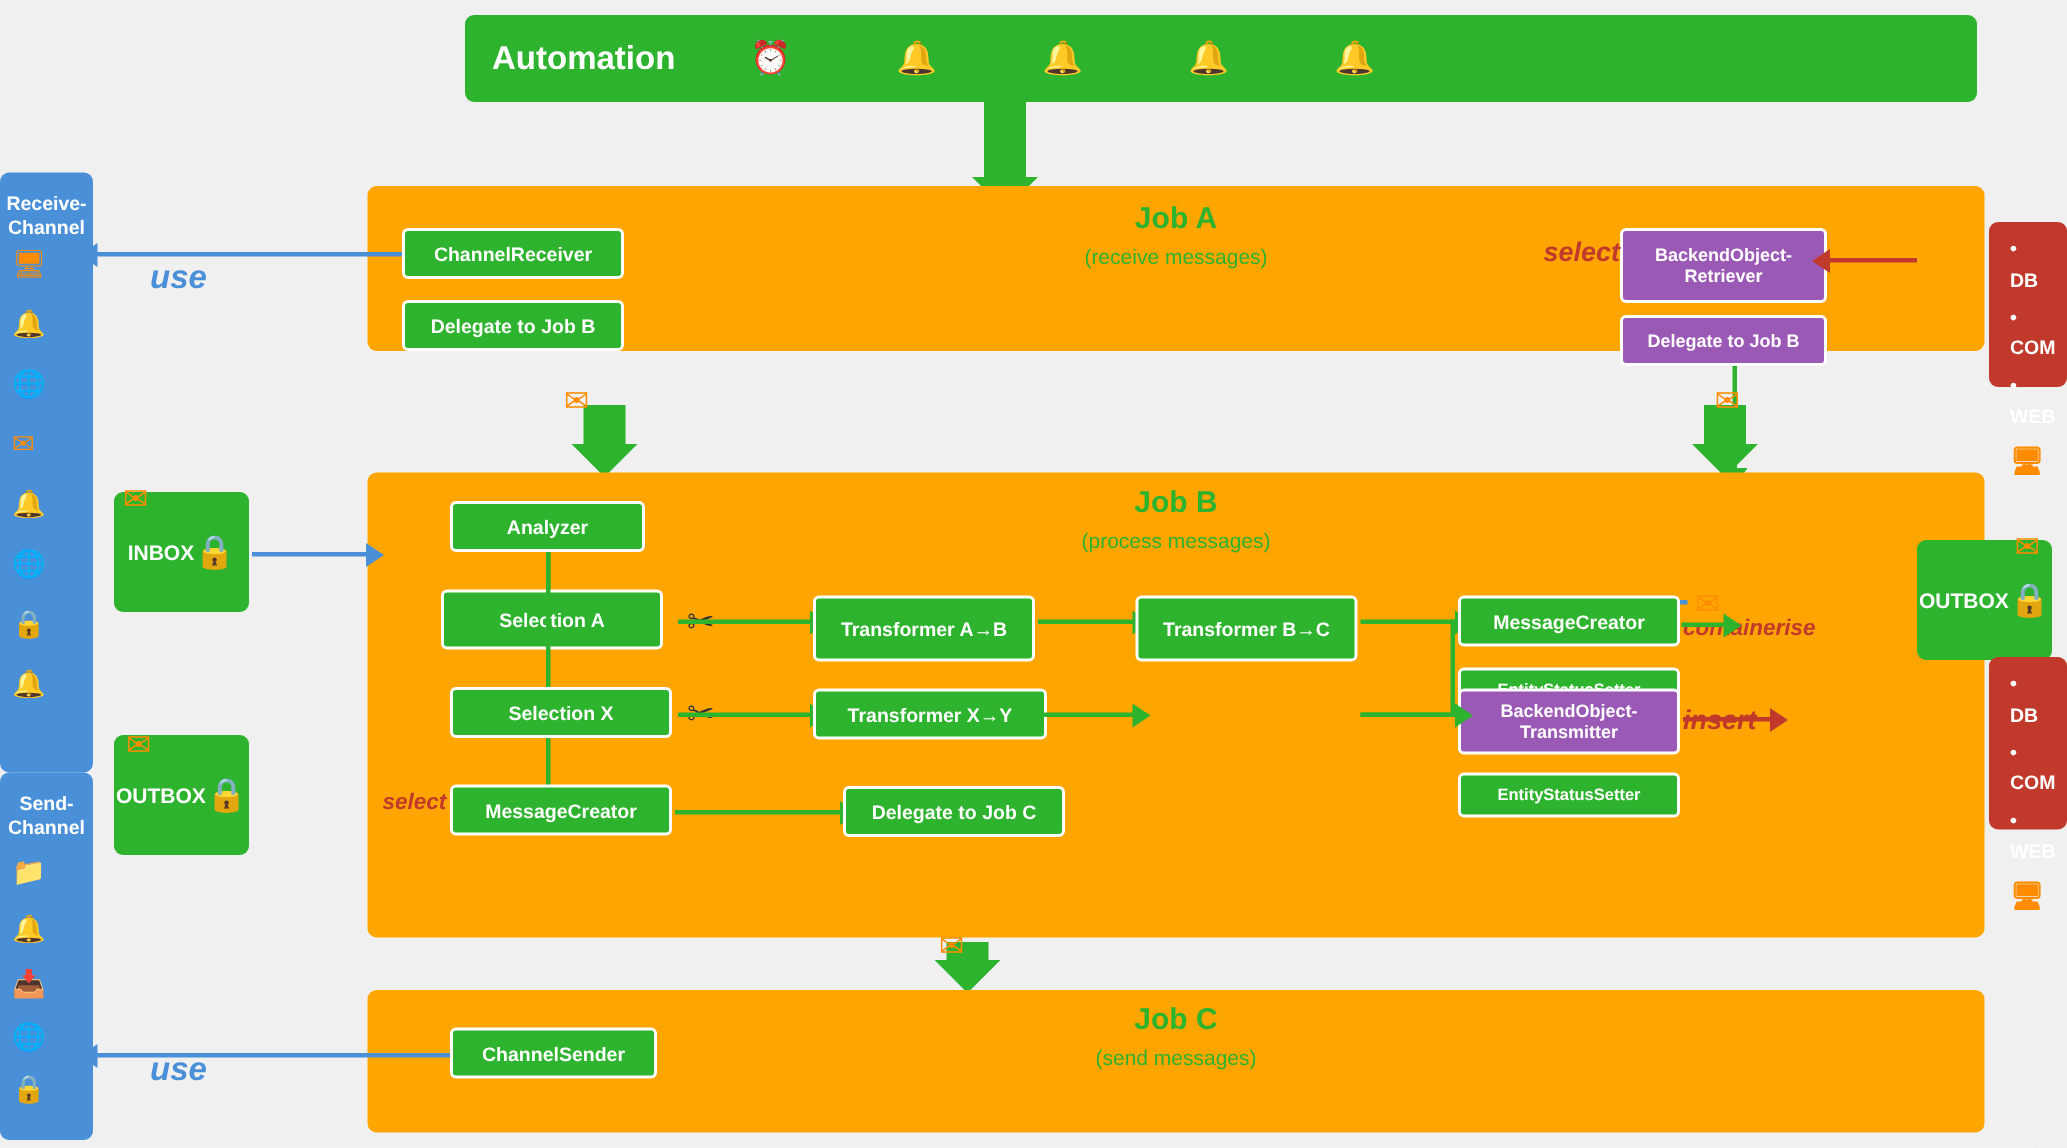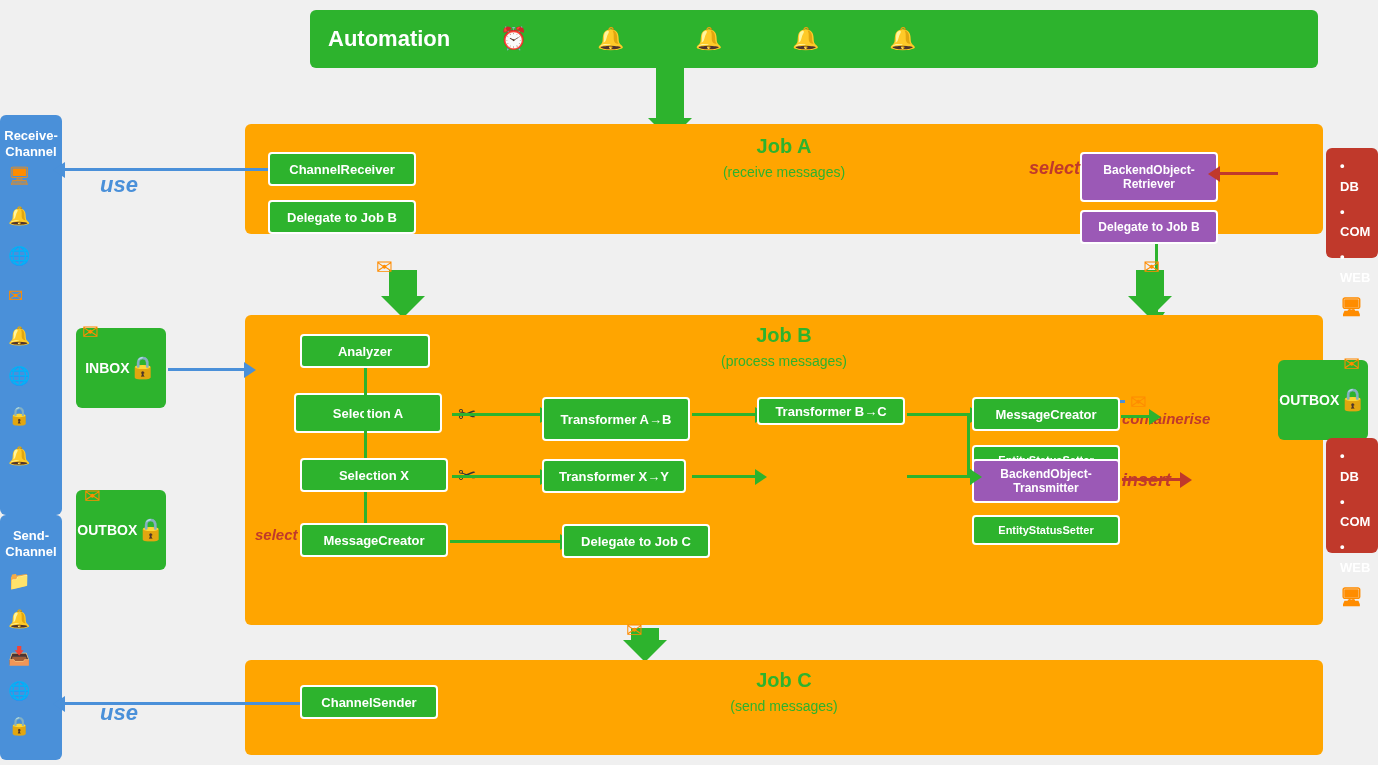--- a/index.html
+++ b/index.html
@@ -372,41 +372,41 @@
   <span class="scissors-icon" style="top:463px;left:458px;">✂</span>
 
   <div class="arrow-right" style="top:413px;left:452px;width:90px;"></div>
 
   <div class="green-box" style="top:397px;left:542px;width:148px;height:44px;">
     <span>Transformer A→B</span>
   </div>
 
   <div class="arrow-right" style="top:413px;left:692px;width:65px;"></div>
 
-  <div class="green-box" style="top:397px;left:757px;width:148px;height:28px;">
+  <div class="green-box" style="top:397px;left:757px;width:148px;height:44px;">
     <span>Transformer B→C</span>
   </div>
 
   <div class="arrow-right" style="top:413px;left:907px;width:65px;"></div>
 
   <div class="green-box" style="top:397px;left:972px;width:148px;height:34px;">
     <span>MessageCreator</span>
   </div>
 
   <div class="green-box" style="top:445px;left:972px;width:148px;height:30px;font-size:11px;">
     <span>EntityStatusSetter</span>
   </div>
 
   <div class="label-containerise" style="top:410px;left:1122px;color:#c0392b;">containerise</div>
 
   <span class="mail-icon" style="top:390px;left:1130px;">✉</span>
 
   <div class="arrow-right" style="top:475px;left:452px;width:90px;"></div>
 
-  <div class="green-box" style="top:459px;left:542px;width:144px;height:34px;">
+  <div class="green-box" style="top:459px;left:542px;width:156px;height:34px;">
     <span>Transformer X→Y</span>
   </div>
 
   <div class="arrow-right" style="top:475px;left:692px;width:65px;"></div>
 
 
   <div class="arrow-right" style="top:475px;left:907px;width:65px;"></div>
 
   <div class="purple-box" style="top:459px;left:972px;width:148px;height:44px;">
     <span>BackendObject-

